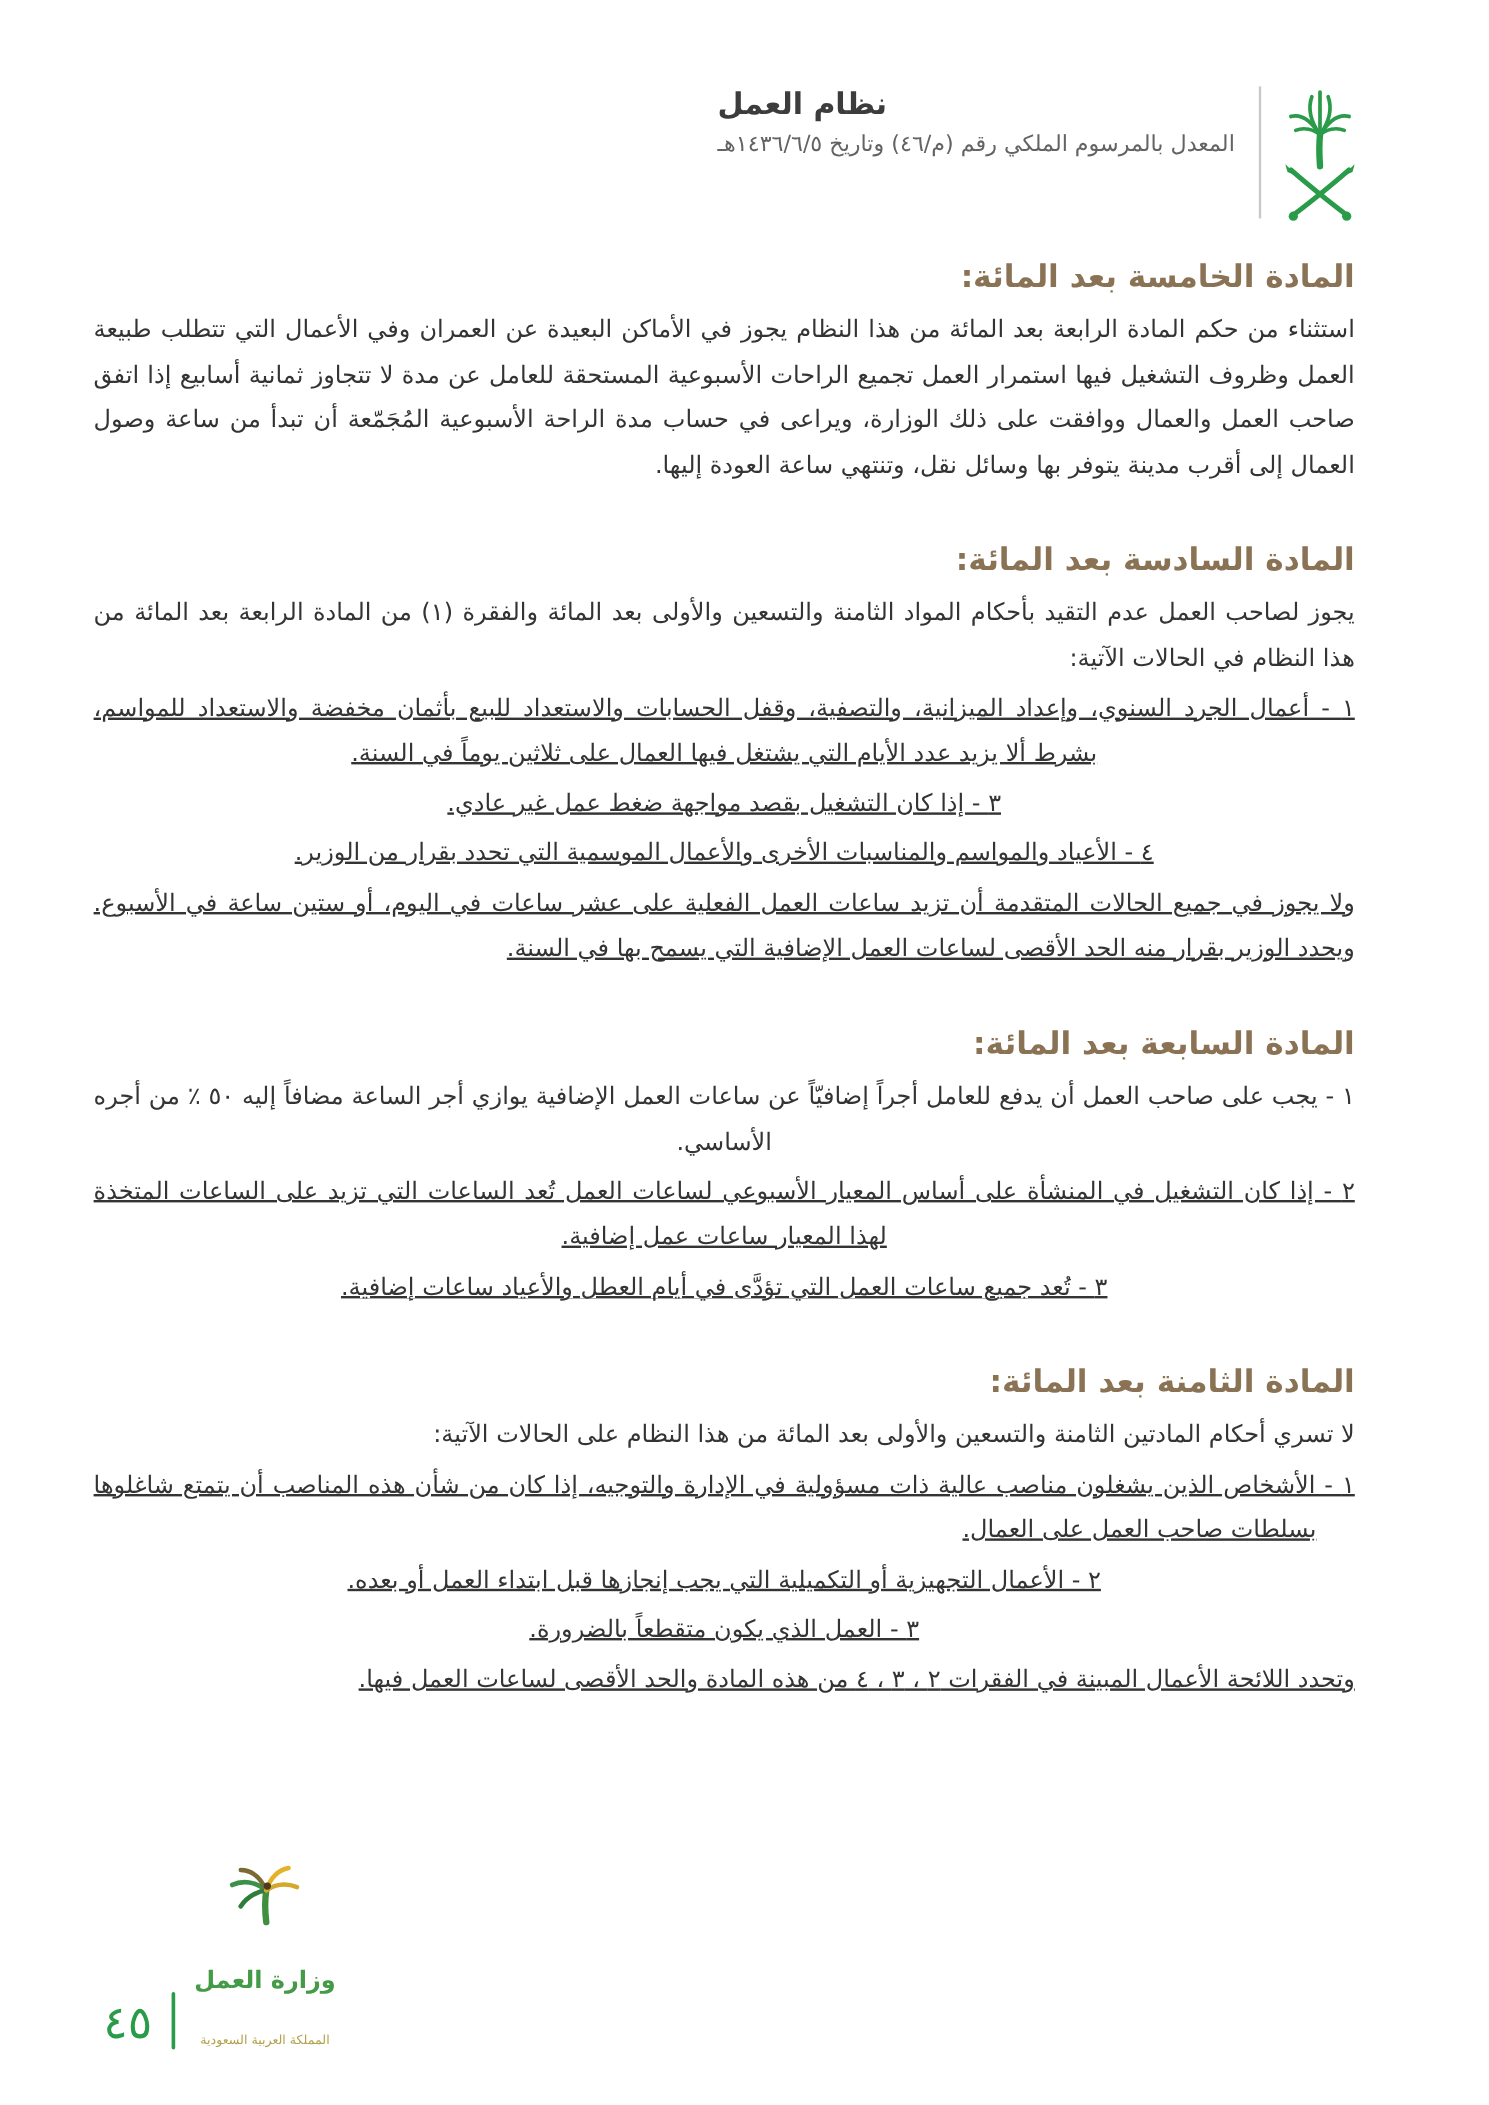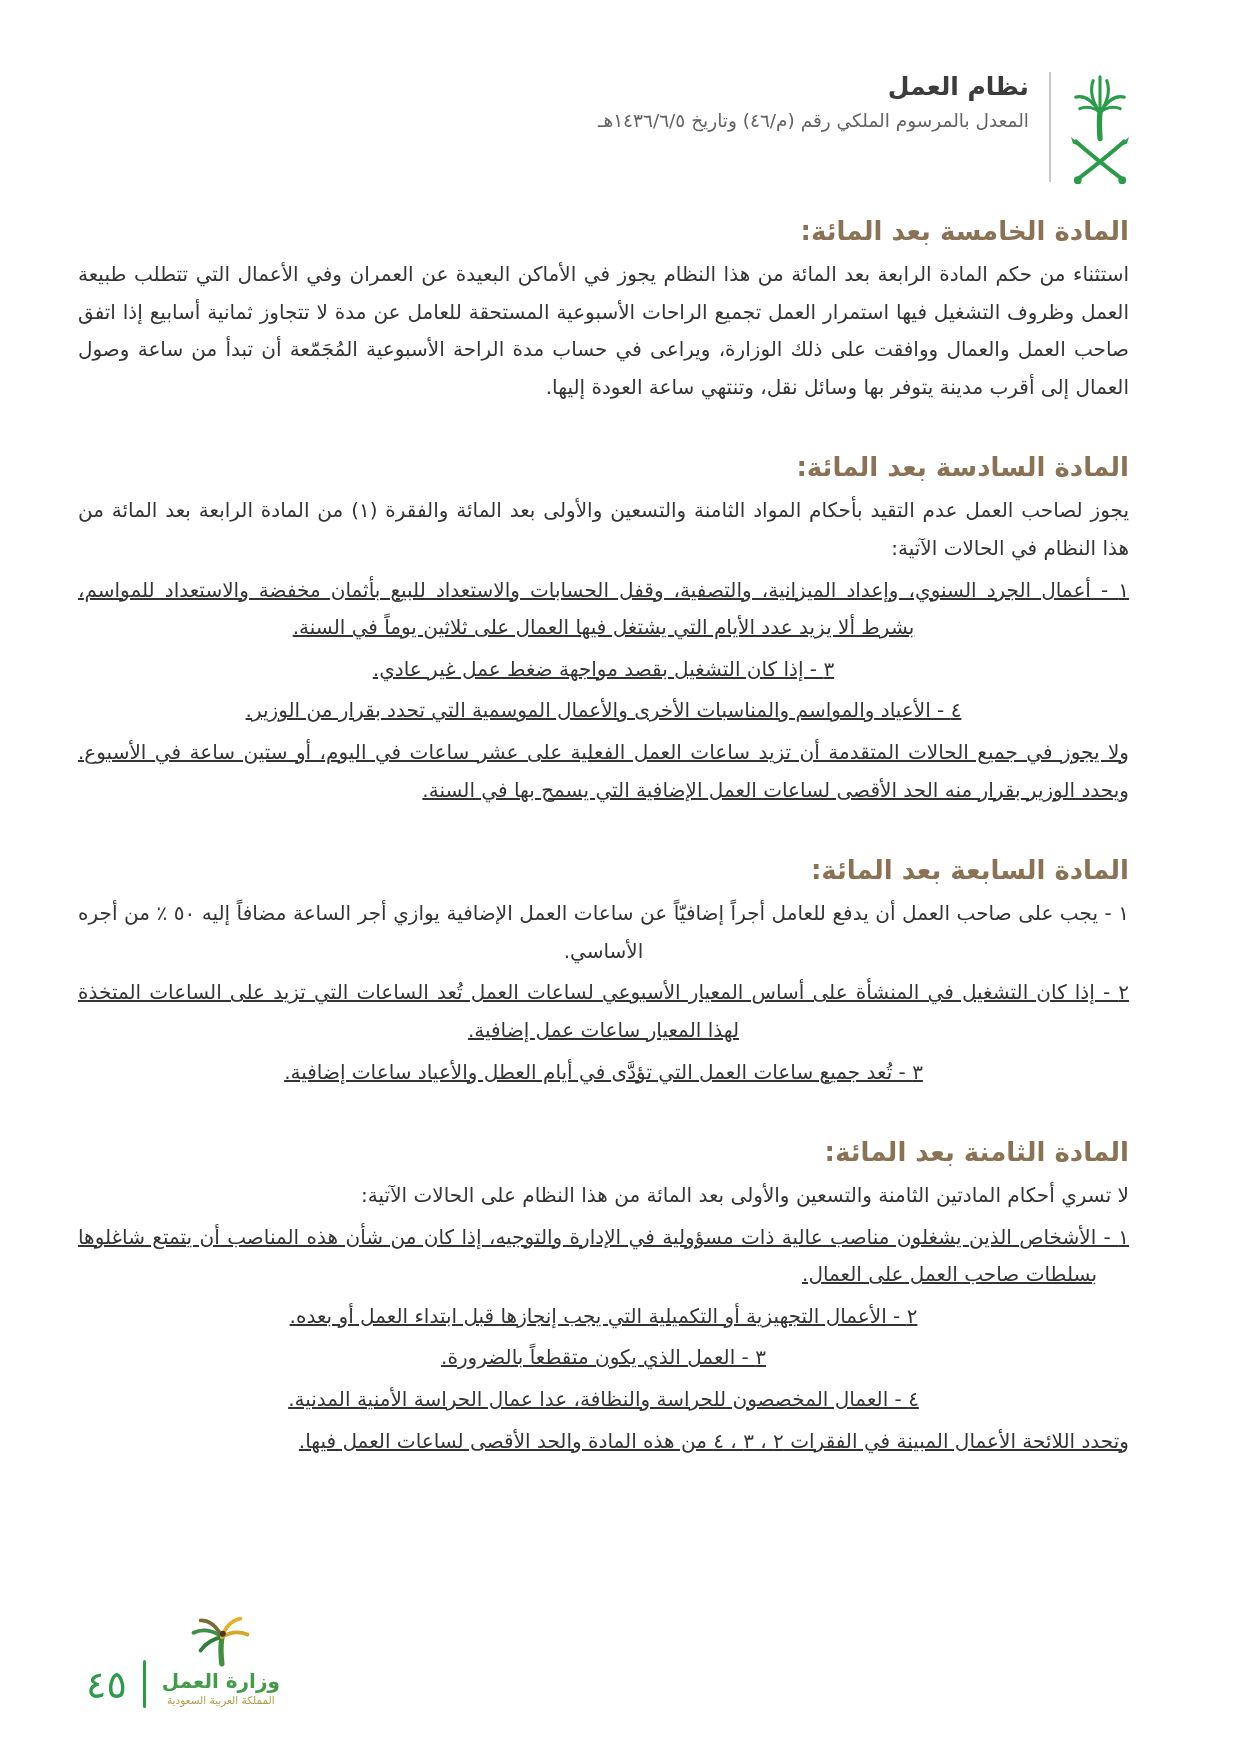--- a/index.html
+++ b/index.html
@@ -13,21 +13,21 @@
     padding:68px 112px 0 78px;
     box-sizing:border-box;
   }
   
   .hdr{
     display:flex;justify-content:flex-start;align-items:stretch;gap:20px;
     min-height:112px;
   }
   .emblem{width:58px;display:flex;align-items:center;justify-content:center;}
   .hdr-divider{width:2px;background:#c9c9c9;margin:4px 0;}
-  .hdr-text{text-align:right;padding-top:2px;}
+  .hdr-text{text-align:left;padding-top:2px;}
   .doc-title{font-size:25px;font-weight:bold;color:#3c3c3c;line-height:1.35;}
   .doc-sub{font-size:18.5px;color:#636363;line-height:1.8;}
   
   main{margin-top:30px;}
   h2{
     font-size:26px;font-weight:bold;color:#8a7254;
     margin:4px 0 10px 0;text-align:right;
   }
   section + section{margin-top:46px;}
   p{
@@ -37,21 +37,21 @@
   }
   p + p{margin-top:4px;text-decoration:underline;}
   p.j-center{text-align:justify;text-align-last:center;}
   p.centered{text-align:center;text-align-last:center;}
   p.hang{padding-right:32px;text-indent:-32px;}
   
   .ftr{
     position:absolute;bottom:46px;left:86px; 
     display:flex;align-items:flex-end;gap:16px;
   }
-  .ministry{display:flex;flex-direction:column;align-items:center;}
+  .ministry{display:flex;flex-direction:column;align-items:center;gap:31px;}
   .ministry-name{font-size:20px;font-weight:bold;color:#439a47;line-height:1.2;margin-top:2px;}
   .ministry-country{font-size:10.5px;color:#b3a04c;line-height:1.4;}
   .pagebar{width:3px;height:48px;background:#2a9c49;border-radius:2px;}
   .pagenum{font-size:38px;color:#2a9c49;line-height:1.15;font-weight:500;}
 </style>
 </head>
 <body>
 
 <div class="page">
 
@@ -110,21 +110,20 @@
       <p class="j-center">٢ - إذا كان التشغيل في المنشأة على أساس المعيار الأسبوعي لساعات العمل تُعد الساعات التي تزيد على الساعات المتخذة لهذا المعيار ساعات عمل إضافية.</p>
       <p class="centered">٣ - تُعد جميع ساعات العمل التي تؤدَّى في أيام العطل والأعياد ساعات إضافية.</p>
     </section>
 
     <section>
       <h2>المادة الثامنة بعد المائة:</h2>
       <p>لا تسري أحكام المادتين الثامنة والتسعين والأولى بعد المائة من هذا النظام على الحالات الآتية:</p>
       <p class="hang">١ - الأشخاص الذين يشغلون مناصب عالية ذات مسؤولية في الإدارة والتوجيه، إذا كان من شأن هذه المناصب أن يتمتع شاغلوها بسلطات صاحب العمل على العمال.</p>
       <p class="centered">٢ - الأعمال التجهيزية أو التكميلية التي يجب إنجازها قبل ابتداء العمل أو بعده.</p>
       <p class="centered">٣ - العمل الذي يكون متقطعاً بالضرورة.</p>
-      <p class="centered">٤ - العمال المخصصون للحراسة والنظافة، عدا عمال الحراسة الأمنية المدنية.</p>
       <p>وتحدد اللائحة الأعمال المبينة في الفقرات ٢ ، ٣ ، ٤ من هذه المادة والحد الأقصى لساعات العمل فيها.</p>
     </section>
 
   </main>
 
   <footer class="ftr">
     <div class="ministry">
       <svg width="62" height="56" viewBox="0 0 70 60">
         <g fill="none" stroke-linecap="round">
 

